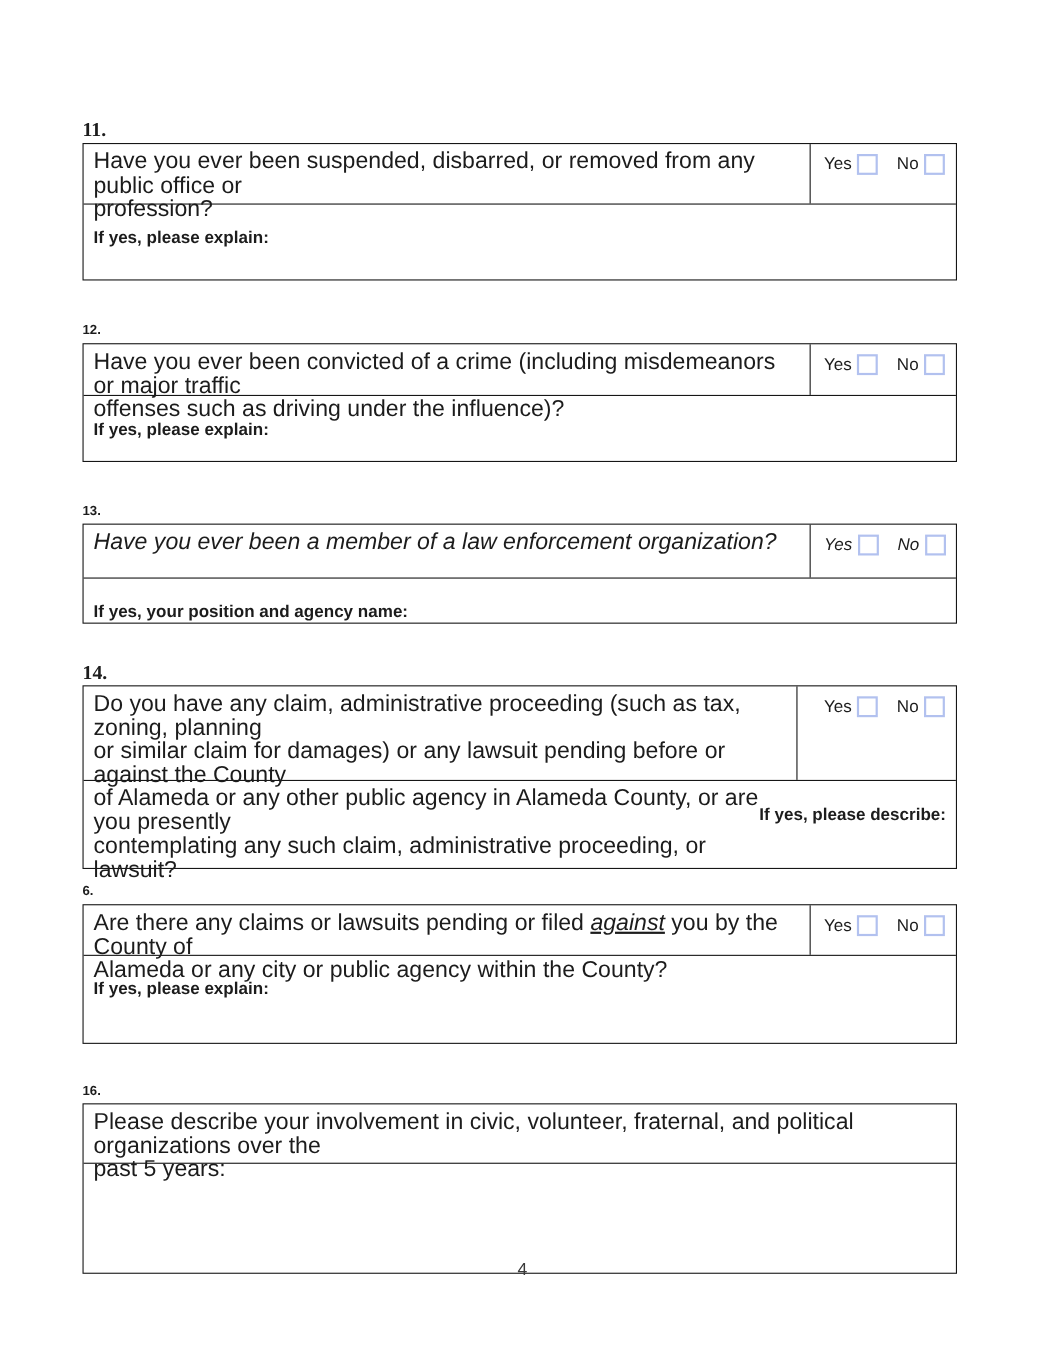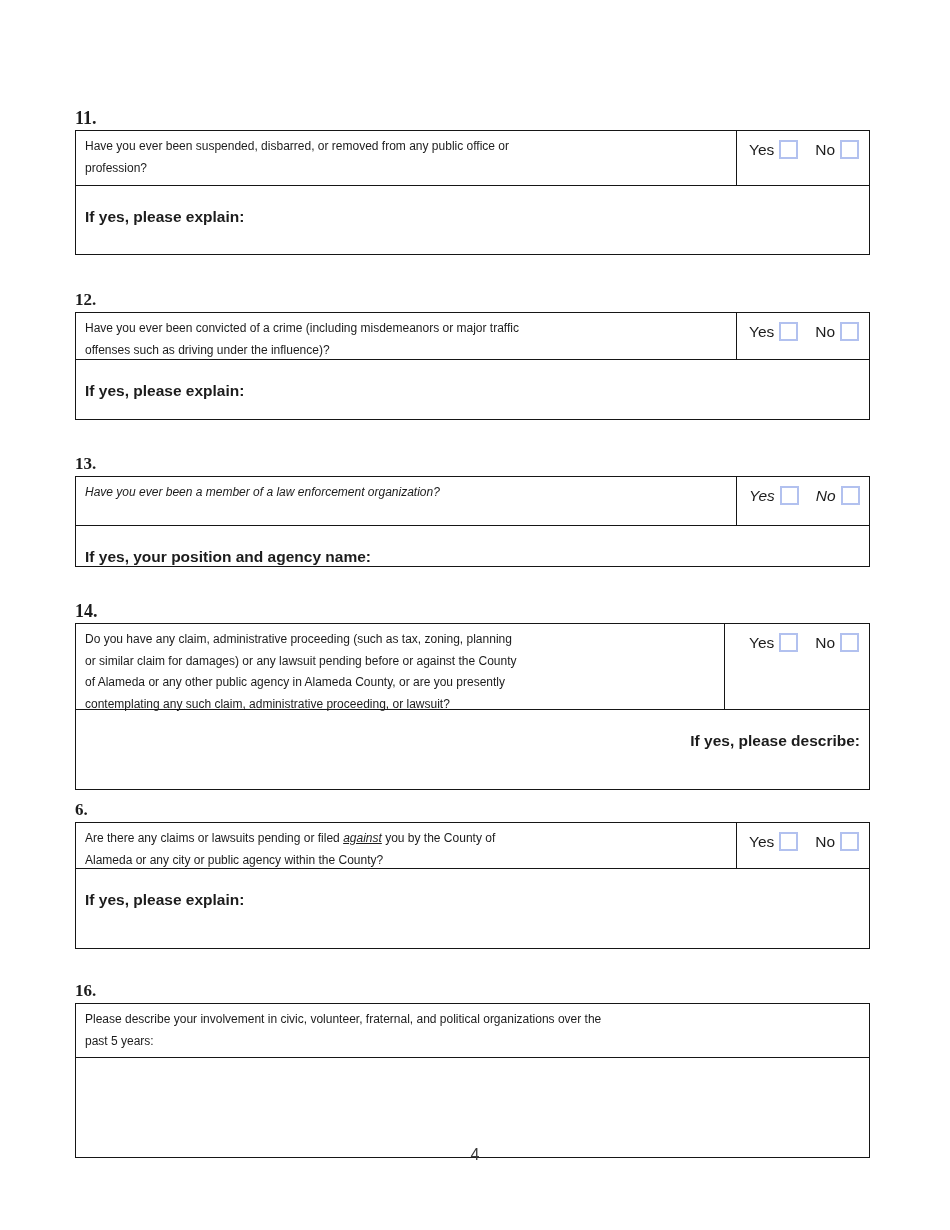--- a/index.html
+++ b/index.html
@@ -30,43 +30,42 @@
   }
   .q-11 { top: 108px; }
   .q-12 { top: 290px; }
   .q-13 { top: 454px; }
   .q-14 { top: 601px; }
   .q-15 { top: 800px; }
   .q-16 { top: 981px; }
 
   .qnum {
     font-weight: bold;
-    font-size: 17px;
+    font-size: 12px;
     line-height: 20px;
     margin-bottom: 2px;
     color: var(--tx, #1c1c1c);
-    font-family: Liberation Serif, serif;
   }
   .qnum.serif {
     font-family: "Liberation Serif", serif;
     font-size: 18px;
   }
 
   .qtable {
     border: 1.5px solid var(--tb, #161616);
     width: 100%;
     background: #ffffff;
   }
   .qrow { display: flex; }
 
   .qcell {
     flex: 1 1 auto;
     border-right: 1.5px solid var(--tb, #161616);
     padding: 5px 9px 4px 9px;
-    font-size: 12px;
+    font-size: 21px;
     line-height: 21.5px;
     white-space: pre-line;
   }
   .qcell.fullwidth { border-right: none; }
 
   .yncell {
     flex: 0 0 132px;
     width: 132px;
     display: flex;
     align-items: flex-start;

